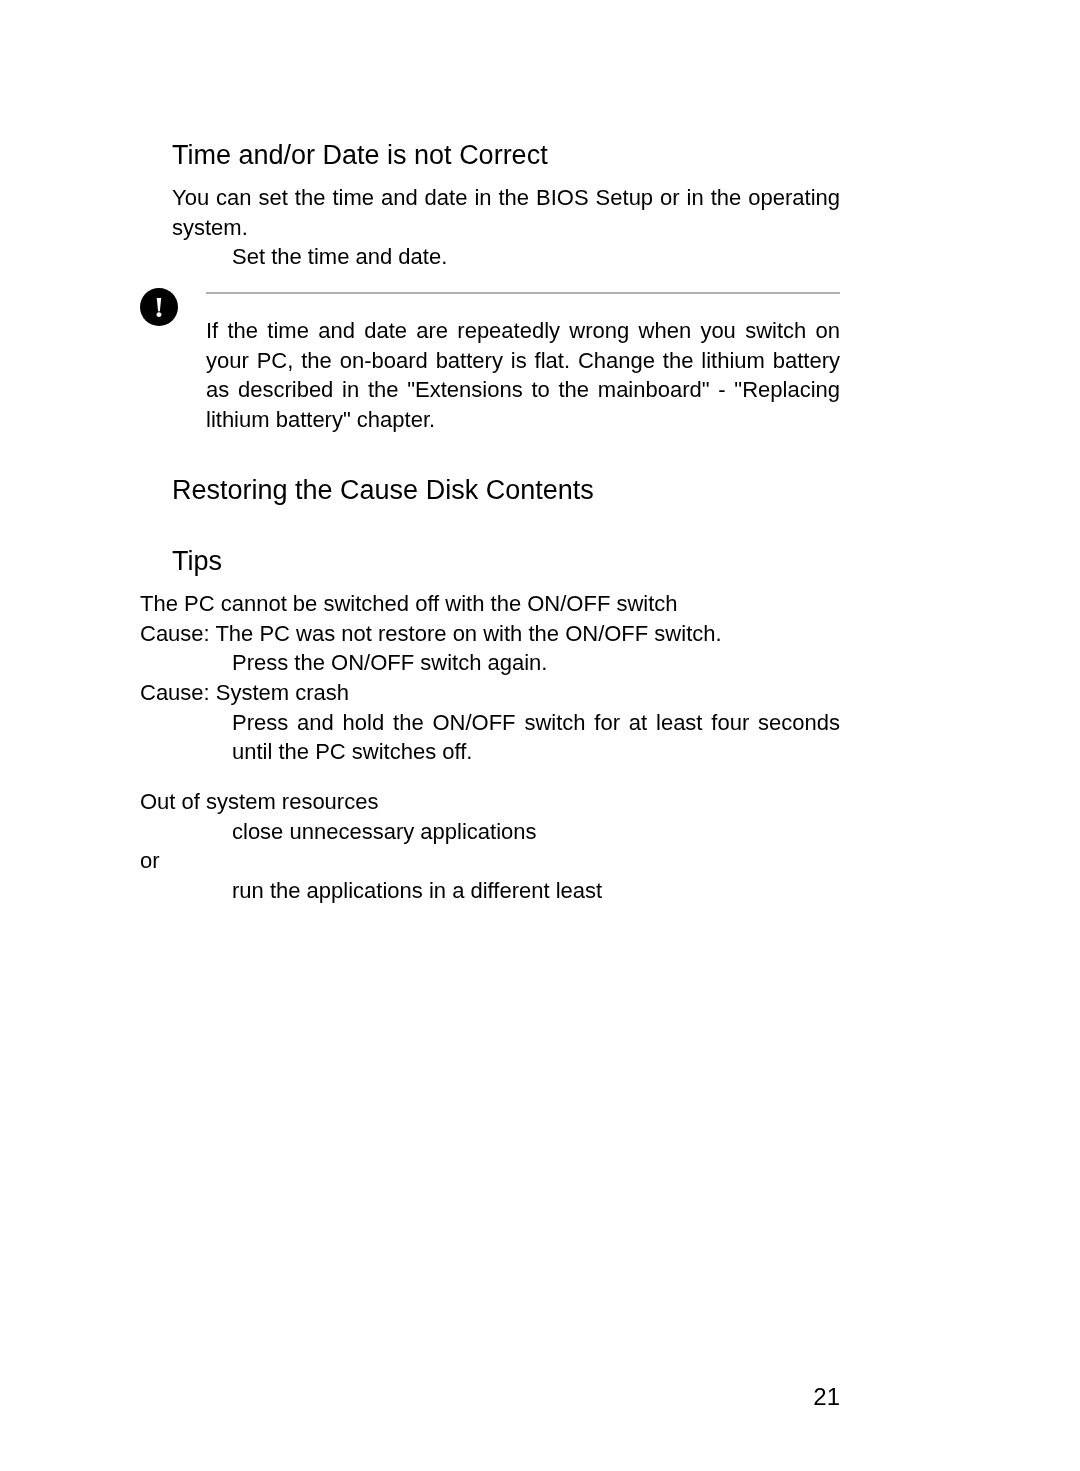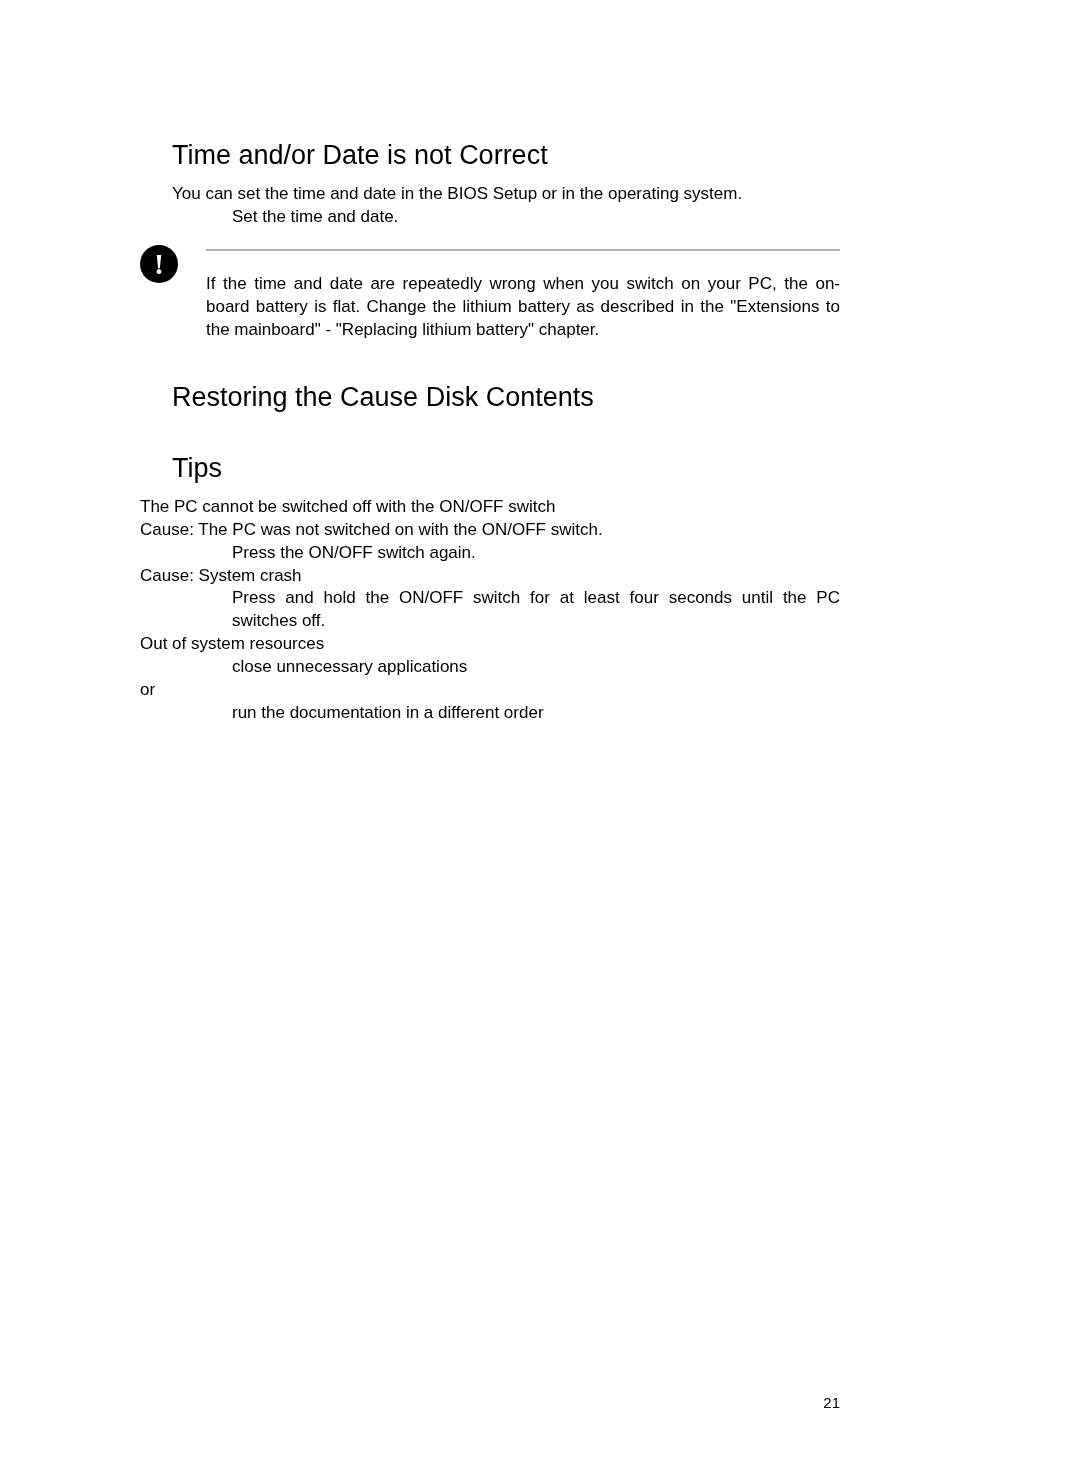--- a/index.html
+++ b/index.html
@@ -11,21 +11,21 @@
     position: relative;
   }
   .section { margin-bottom: 40px; }
   h2 {
     font-size: 27px;
     font-weight: 400;
     margin-bottom: 12px;
     margin-left: 32px;
   }
   .body-text {
-    font-size: 17px;
+    font-size: 22px;
     line-height: 1.35;
     text-align: justify;
   }
   .indent-1 { margin-left: 32px; }
   .indent-2 { margin-left: 92px; }
   .note-block {
     display: flex;
     align-items: flex-start;
     margin-top: 20px;
     margin-bottom: 10px;
@@ -48,23 +48,23 @@
   .note-content { flex: 1; }
   .note-rule {
     border: none;
     border-top: 2px solid #b0b0b0;
     margin-bottom: 22px;
   }
   .page-number {
     position: absolute;
     bottom: 60px;
     right: 140px;
-    font-size: 15px;
+    font-size: 24px;
   }
-  .para-space { }
+  .para-space { margin-top: 20px; }
 </style>
 </head>
 <body>
 
 <div class="page">
 
   <div class="section">
     <h2>Time and/or Date is not Correct</h2>
     <p class="body-text indent-1">You can set the time and date in the BIOS Setup or in the operating system.</p>
     <p class="body-text indent-2">Set the time and date.</p>
@@ -80,25 +80,25 @@
 
 
   <div class="section">
     <h2>Restoring the Cause Disk Contents</h2>
   </div>
 
   <div class="section">
     <h2>Tips</h2>
 
     <p class="body-text">The PC cannot be switched off with the ON/OFF switch</p>
-    <p class="body-text">Cause: The PC was not switched on with the ON/OFF switch.</p>
+    <p class="body-text">Cause: The PC was not restore on with the ON/OFF switch.</p>
     <p class="body-text indent-2">Press the ON/OFF switch again.</p>
     <p class="body-text">Cause: System crash</p>
     <p class="body-text indent-2">Press and hold the ON/OFF switch for at least four seconds until the PC switches off.</p>
 
     <p class="body-text para-space">Out of system resources</p>
     <p class="body-text indent-2">close unnecessary applications</p>
     <p class="body-text"> or</p>
-    <p class="body-text indent-2">run the documentation in a different order</p>
+    <p class="body-text indent-2">run the applications in a different least</p>
   </div>
 
   <div class="page-number">21</div>
 </div>
 
 </body></html>

